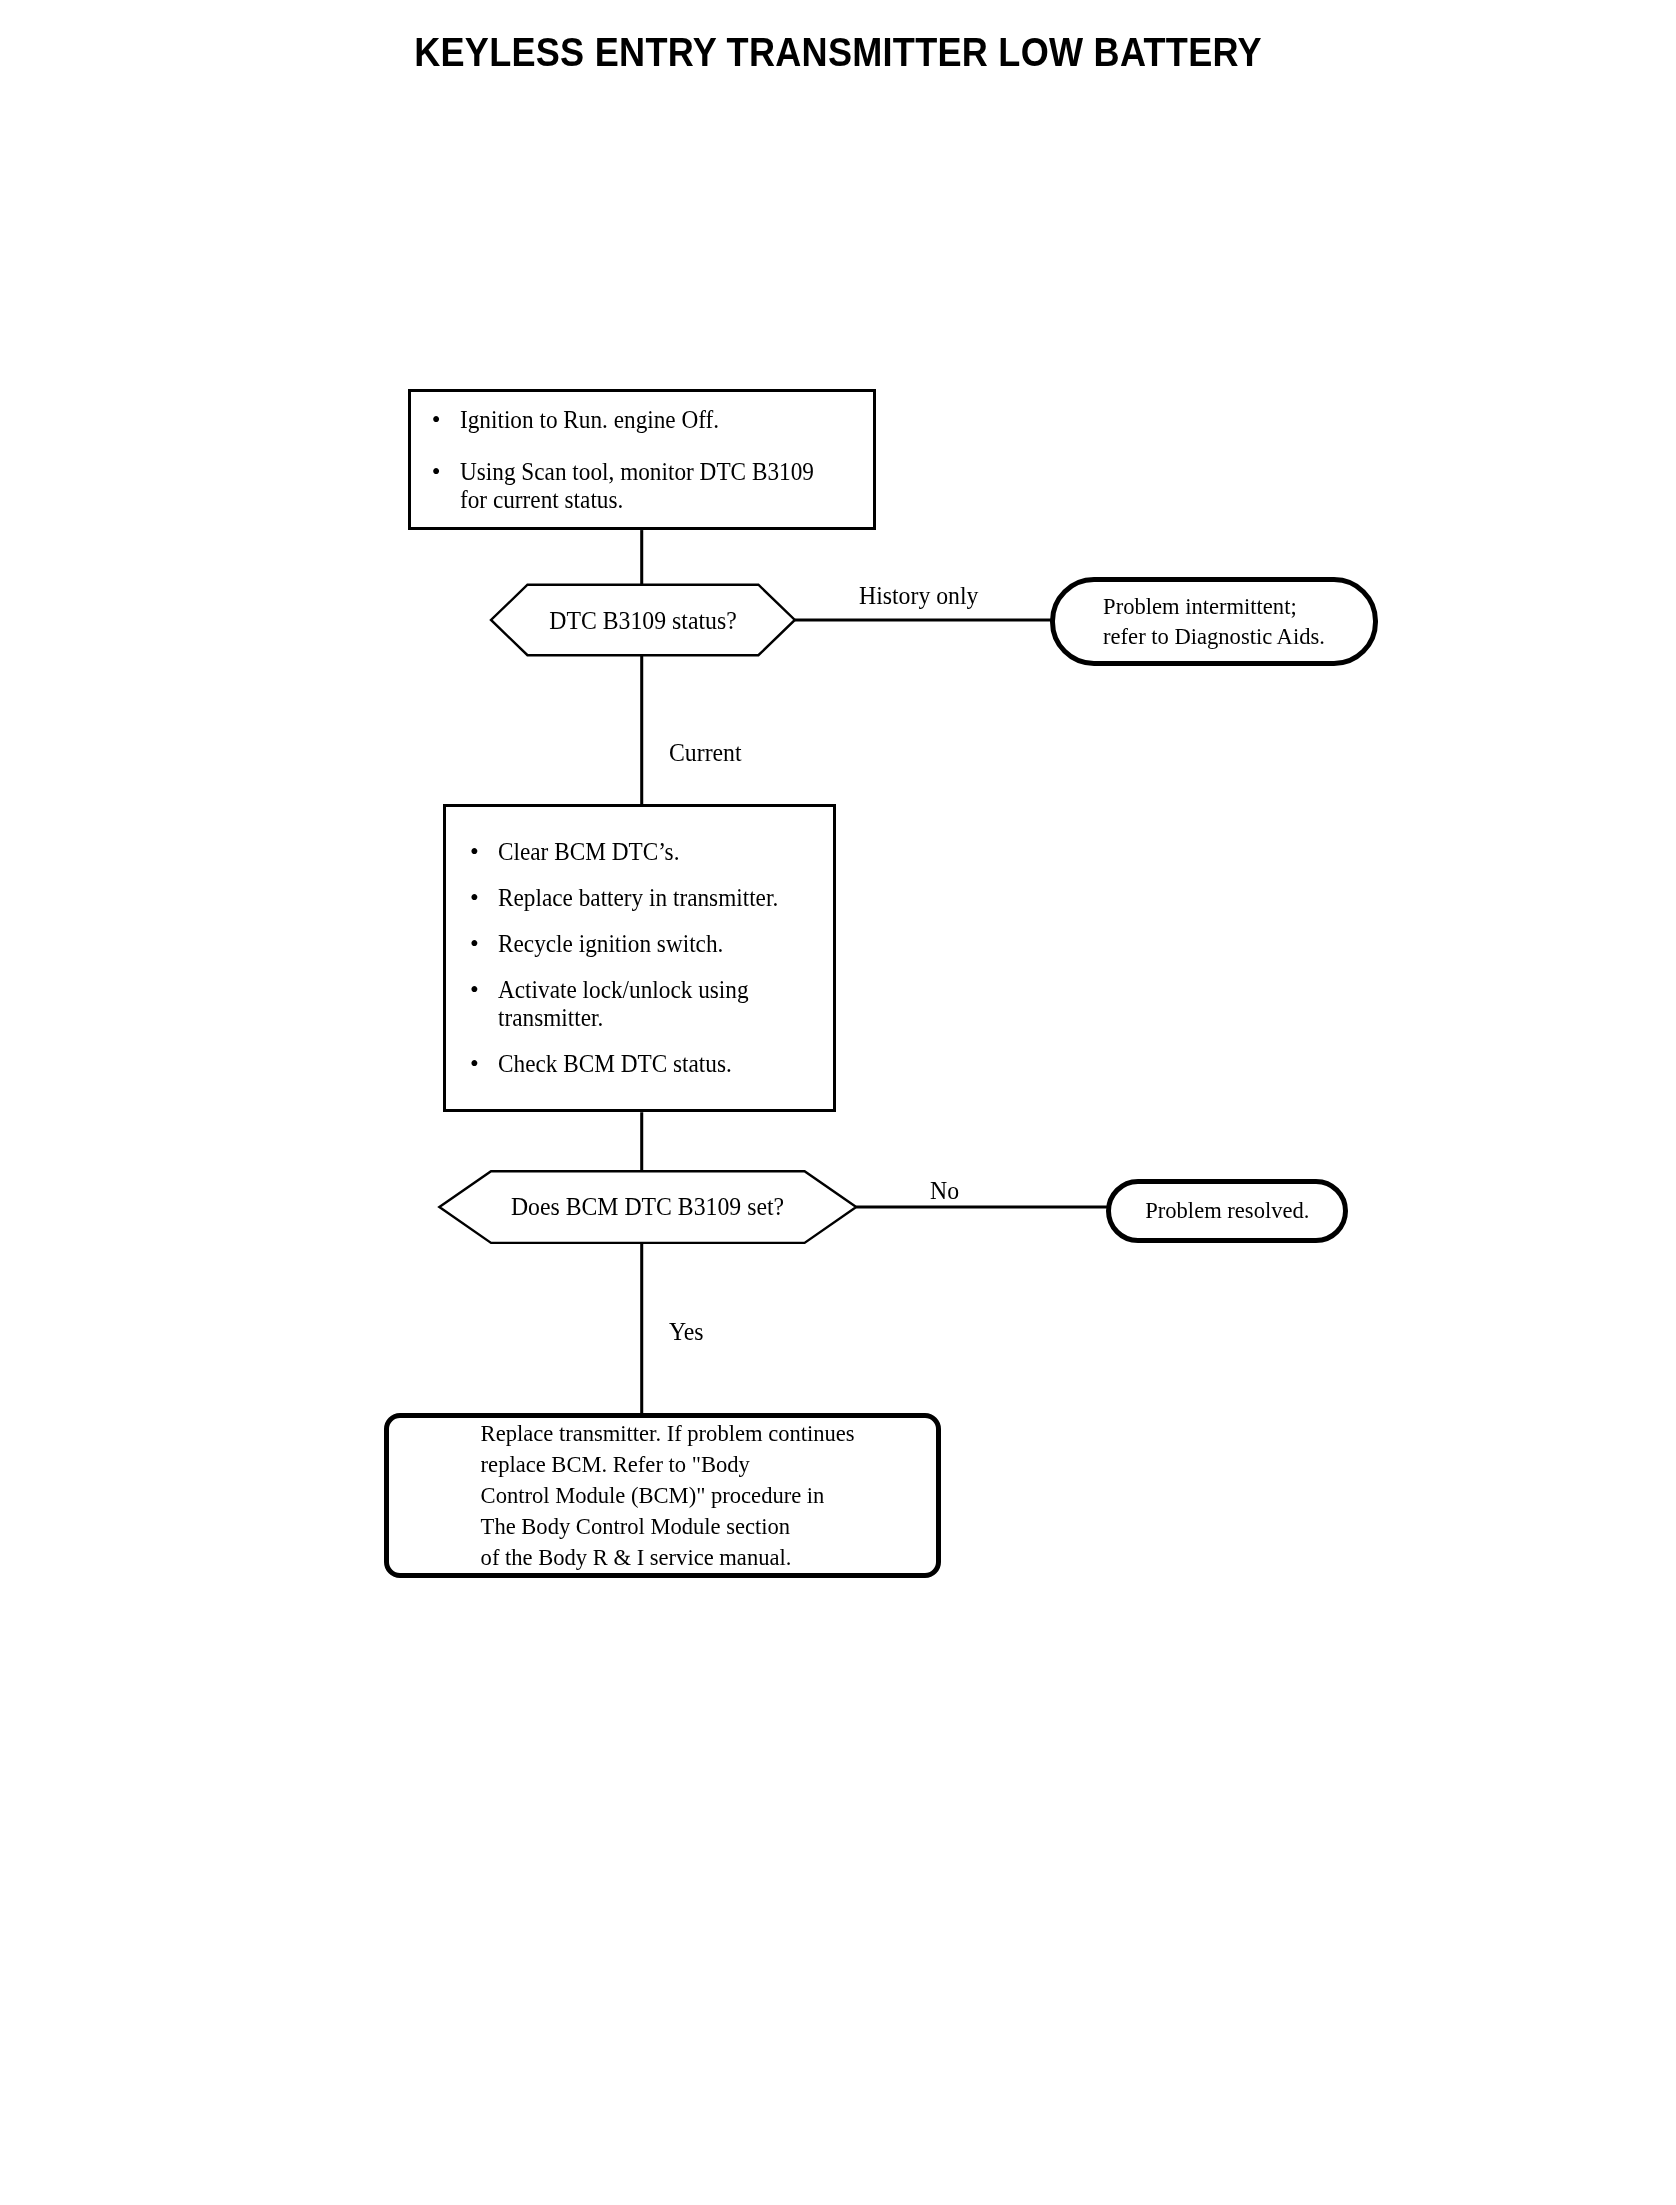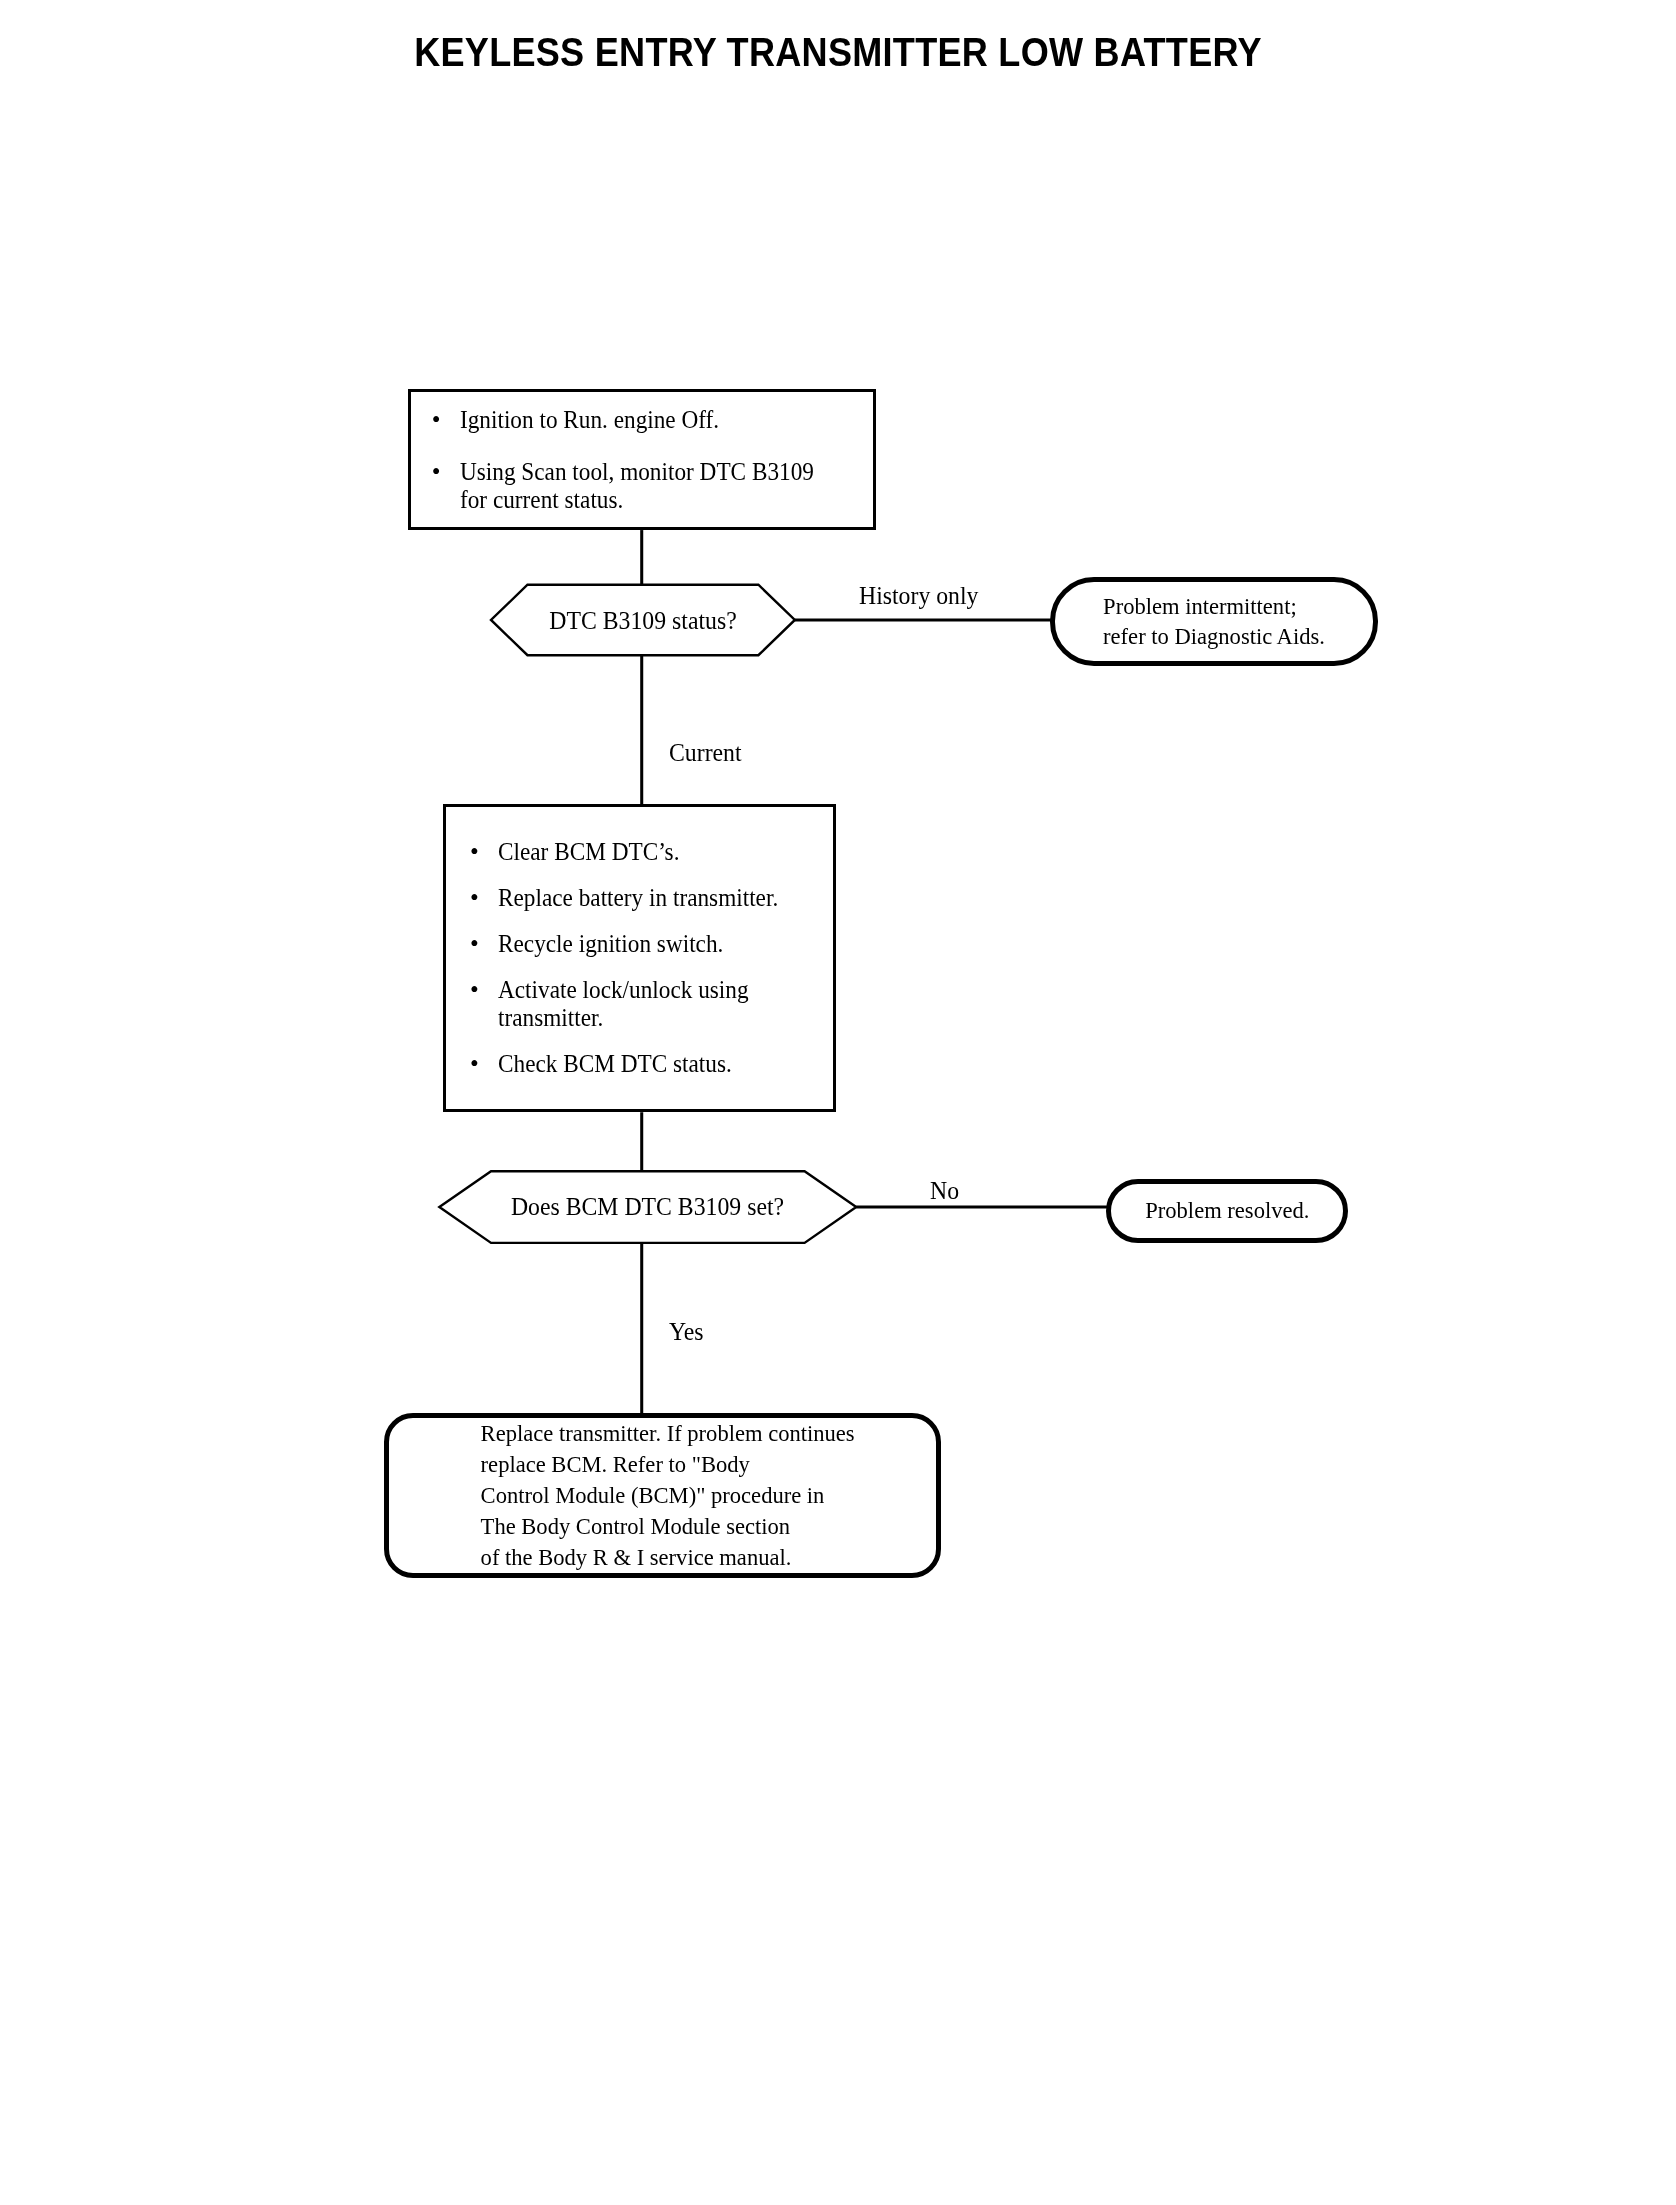--- a/index.html
+++ b/index.html
@@ -164,21 +164,21 @@
     height: 64px;
     border-radius: 32px;
   }
   #term-resolved .term-text { text-align: center; }
 
   #term-replace {
     left: 384px;
     top: 1413px;
     width: 557px;
     height: 165px;
-    border-radius: 29px;
+    border-radius: 16px;
   }
   #term-replace .term-text {
     text-align: left;
     font-size: 24px;
     line-height: 1.30;
     padding-left: 11px;
   }
 
   
   .edge-label {

